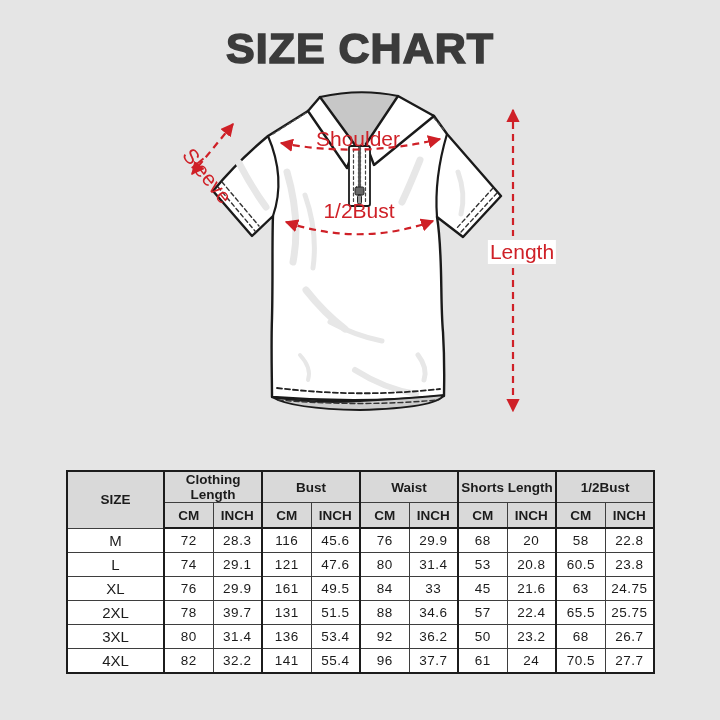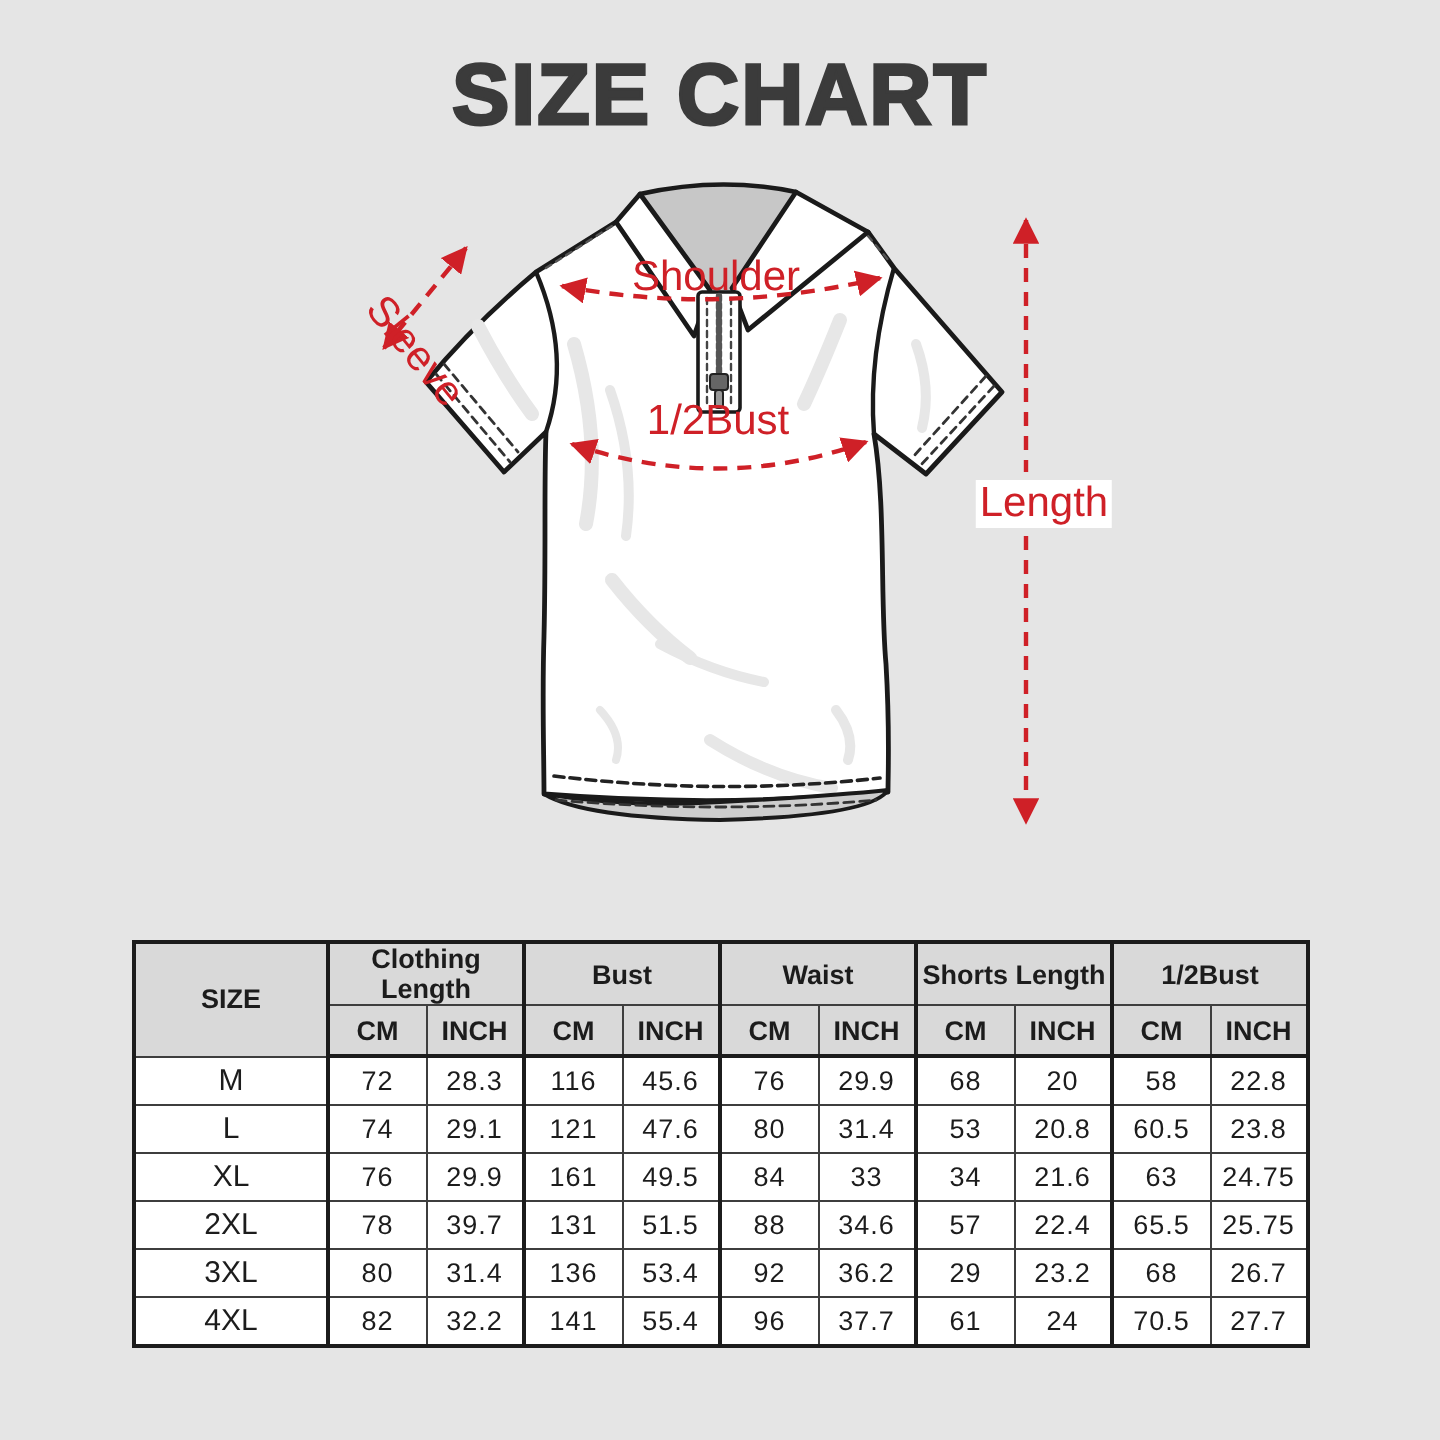--- a/index.html
+++ b/index.html
@@ -166,21 +166,21 @@
         <td>23.8</td>
       </tr>
       <tr>
         <td class="size-col">XL</td>
         <td class="gb">76</td>
         <td>29.9</td>
         <td class="gb">161</td>
         <td>49.5</td>
         <td class="gb">84</td>
         <td>33</td>
-        <td class="gb">34</td>
+        <td class="gb">45</td>
         <td>21.6</td>
         <td class="gb">63</td>
         <td>24.75</td>
       </tr>
       <tr>
         <td class="size-col">2XL</td>
         <td class="gb">78</td>
         <td>39.7</td>
         <td class="gb">131</td>
         <td>51.5</td>
@@ -192,21 +192,21 @@
         <td>25.75</td>
       </tr>
       <tr>
         <td class="size-col">3XL</td>
         <td class="gb">80</td>
         <td>31.4</td>
         <td class="gb">136</td>
         <td>53.4</td>
         <td class="gb">92</td>
         <td>36.2</td>
-        <td class="gb">29</td>
+        <td class="gb">50</td>
         <td>23.2</td>
         <td class="gb">68</td>
         <td>26.7</td>
       </tr>
       <tr>
         <td class="size-col">4XL</td>
         <td class="gb">82</td>
         <td>32.2</td>
         <td class="gb">141</td>
         <td>55.4</td>

